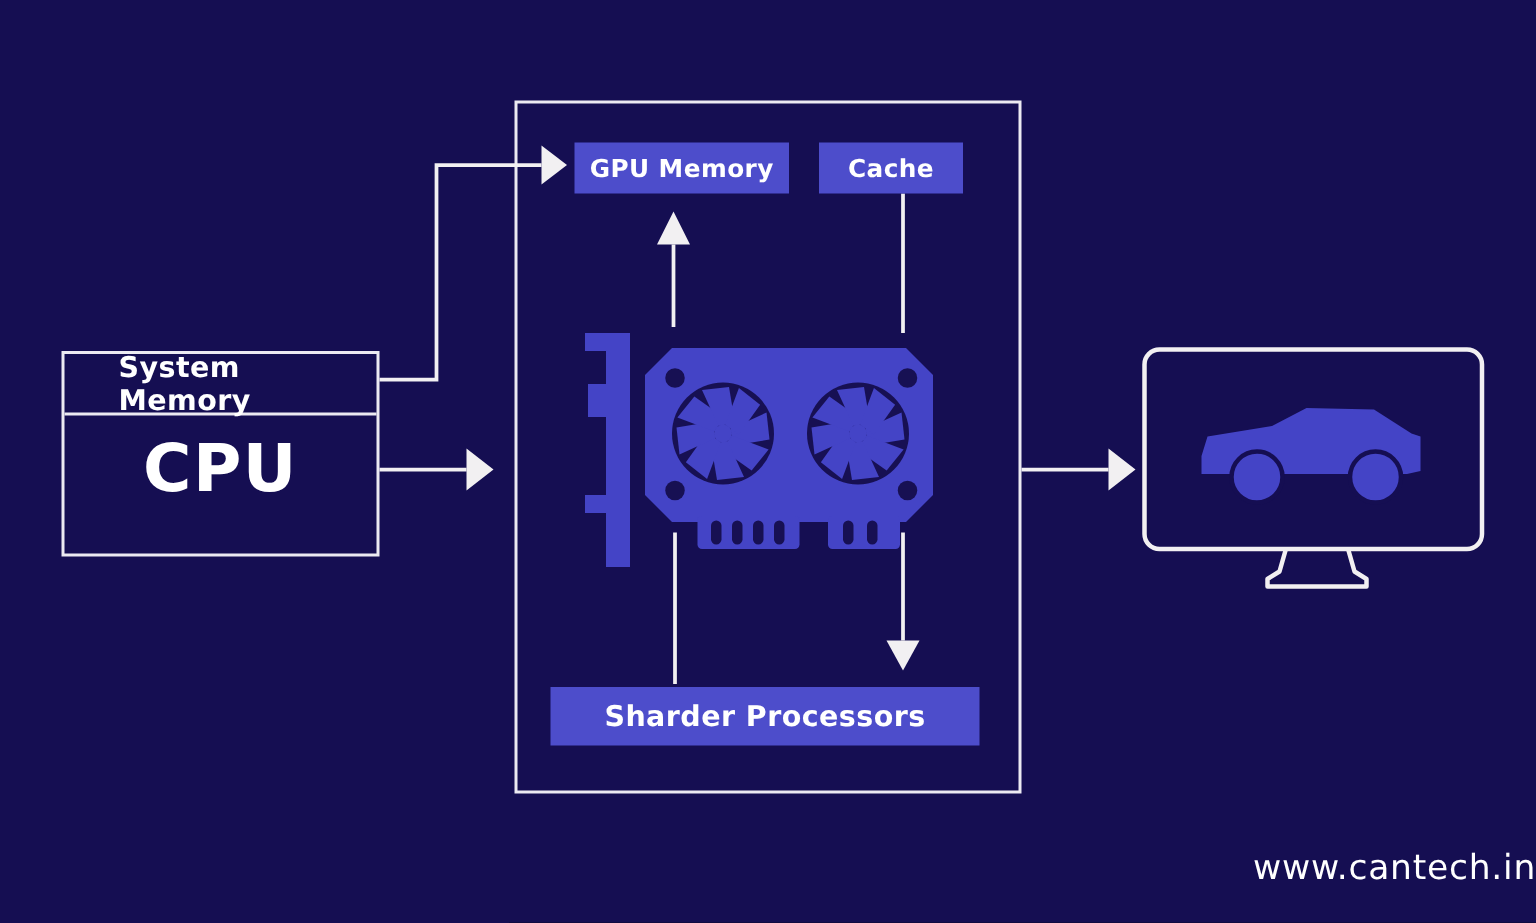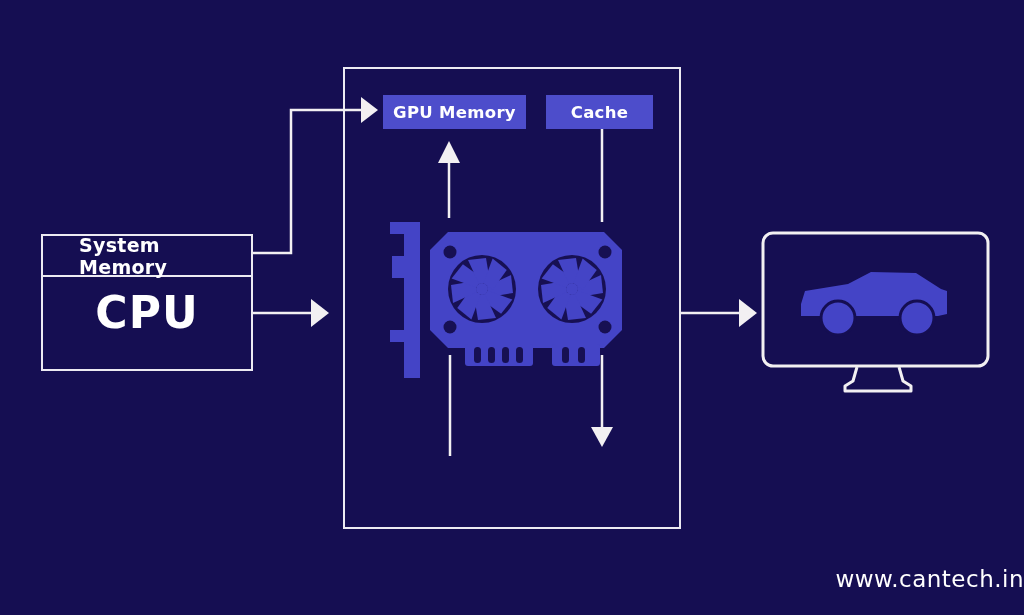--- a/index.html
+++ b/index.html
@@ -28,21 +28,21 @@
   .gpu-container{
     position:absolute;left:343px;top:67px;width:338px;height:462px;
     border:2px solid var(--border);box-sizing:border-box;
   }
   .chip{
     position:absolute;background:var(--label-fill);
     display:flex;align-items:center;justify-content:center;
     font-weight:700;letter-spacing:.3px;
   }
   .chip-gpu-memory{left:383px;top:95px;width:143px;height:34px;font-size:16.5px;}
-  .chip-cache{left:546px;top:95px;width:107px;height:34px;font-size:16.5px;}
+  .chip-cache{left:546px;top:95px;width:96px;height:34px;font-size:16.5px;}
   .chip-sharder{left:367px;top:458px;width:286px;height:39px;font-size:19px;}
   .cpu-box{
     position:absolute;left:41px;top:234px;width:212px;height:137px;
     border:2px solid var(--border);box-sizing:border-box;
     display:flex;flex-direction:column;
   }
   .cpu-header{
     height:39px;flex:0 0 39px;border-bottom:2px solid var(--border);
     display:flex;align-items:center;justify-content:center;
     font-size:19px;font-weight:700;letter-spacing:.3px;padding-left:36px;
@@ -168,18 +168,21 @@
       <span>CPU</span>
     </div>
   </div>
 
   <div class="chip chip-gpu-memory">
     <span>GPU Memory</span>
   </div>
   <div class="chip chip-cache">
     <span>Cache</span>
   </div>
+  <div class="chip chip-sharder">
+    <span>Sharder Processors</span>
+  </div>
 
   <div class="footer">
     <span>www.cantech.in</span>
   </div>
 
 </div>
 
 </body></html>

